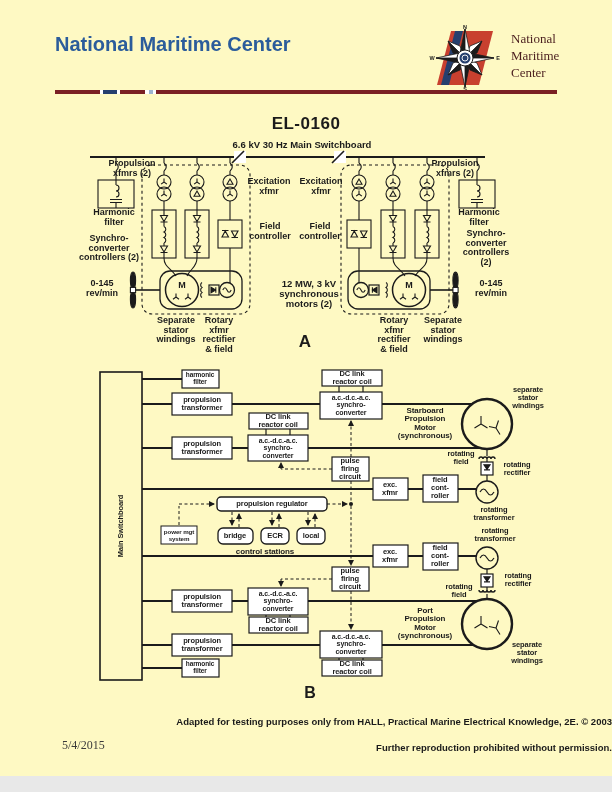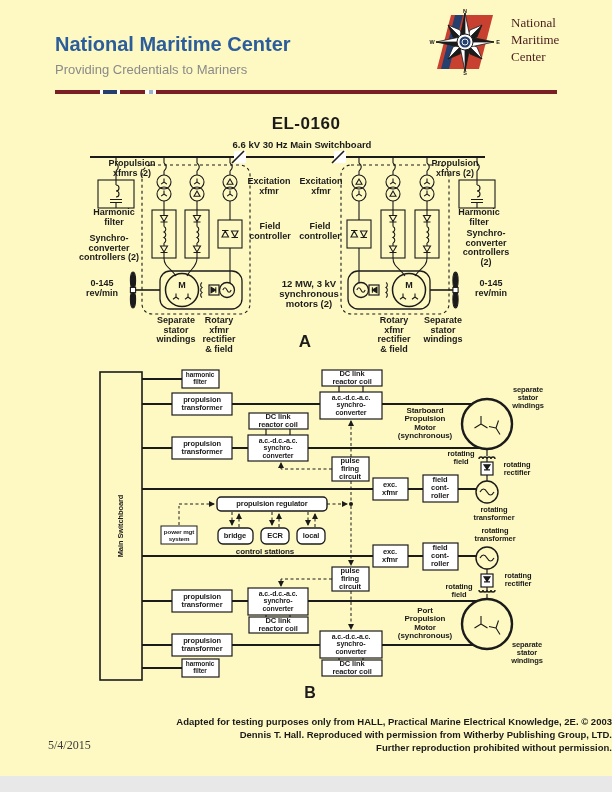--- a/index.html
+++ b/index.html
@@ -1,21 +1,21 @@
 <!DOCTYPE html>
 <html style="--brand_blue: #2b5c9b; --tagline_gray: #8a8a8a; --rule_maroon: #7a2024; --logo_maroon: #4a1e1e; --logo_red: #c8402f; --logo_navy: #253f6e; --ink: #1b1b1b;"><head>
 <meta charset="utf-8">
 <style>
   html,body{margin:0;padding:0;background:#e8e8e8}
   .page{position:relative;width:612px;height:776px;background:#fef9c3;margin:0 auto;
         font-family:"Liberation Sans","DejaVu Sans",sans-serif;color:var(--ink,#1b1b1b);overflow:hidden}
   
   .org{position:absolute;left:55px;top:33px;font-size:20px;font-weight:bold;color:var(--brand_blue,#2b5c9b)}
   .tagline{position:absolute;left:55px;top:62px;font-size:13px;color:var(--tagline_gray,#8a8a8a)}
-  .logo{position:absolute;left:425px;top:9px;width:160px;height:64px}
+  .logo{position:absolute;left:425px;top:25px;width:160px;height:64px}
   .logo-cap{position:absolute;left:86px;top:6px;font-family:"Liberation Serif","DejaVu Serif",serif;
             font-size:13px;line-height:1.3;color:var(--logo_maroon,#4a1e1e);white-space:pre-line}
   .rule{position:absolute;left:55px;top:90px;width:502px;height:4px;
         background:linear-gradient(90deg,var(--rule_maroon,#7a2024) 0 45px,#fff 45px 48px,
         var(--logo_navy,#253f6e) 48px 62px,#fff 62px 65px,var(--rule_maroon,#7a2024) 65px 90px,
         #fff 90px 94px,#9db4d0 94px 98px,#fff 98px 101px,var(--rule_maroon,#7a2024) 101px 100%)}
   
   .lbl{position:absolute;transform:translate(-50%,-50%);font-weight:bold;font-size:9px;line-height:1.07;
        text-align:center;white-space:pre-line;color:var(--ink,#1b1b1b)}
   .f95{font-size:9.5px}
@@ -27,30 +27,29 @@
   .diagA svg,.diagB svg{position:absolute;left:0;top:0}
   .b .lbl{font-size:7.5px;line-height:1.05;letter-spacing:-0.1px}
   .b .f65{font-size:6.5px}
   .b .f7{font-size:7px}
   .b .f8{font-size:8px}
   .b .f62{font-size:6.2px}
   .b .f16{font-size:16px;letter-spacing:0}
   .vert{transform:translate(-50%,-50%) rotate(-90deg);font-size:9.5px;letter-spacing:0.6px;white-space:nowrap}
   
   .foot{position:absolute;left:0;width:612px;text-align:right;font-weight:bold;font-size:9.5px}
-  .date{position:absolute;left:48px;top:738px;font-family:"Liberation Serif","DejaVu Serif",serif;
+  .date{position:absolute;left:62px;top:738px;font-family:"Liberation Serif","DejaVu Serif",serif;
         font-size:12px;color:#3a3a3a}
 </style>
 </head>
 <body>
 
 <div class="page">
 
   <div class="org">National Maritime Center</div>
-  <div class="tagline">Providing Credentials to Mariners</div>
 
   <div class="logo">
     <svg width="82" height="66" viewBox="0 0 82 66">
       <polygon points="26,6 68,6 54,60 12,60" fill="var(--logo_red,#c8402f)"></polygon>
       <polygon points="30,6 38,6 24,60 16,60" fill="var(--logo_navy,#253f6e)"></polygon>
       <g stroke="#1b1b1b" stroke-width="0.8">
         <polygon points="40,33 57,16 52,28" fill="#1b1b1b"></polygon>
           <polygon points="40,33 57,16 45,21" fill="#fff"></polygon>
         <polygon points="40,33 23,50 35,45" fill="#1b1b1b"></polygon>
           <polygon points="40,33 23,50 28,38" fill="#fff"></polygon>
@@ -436,17 +435,16 @@
     <div class="lbl" style="left:433px;top:36px">separate
 stator
 windings</div>
     <div class="lbl" style="left:432px;top:291px">separate
 stator
 windings</div>
     <div class="lbl f16" style="left:215px;top:331px">B</div>
   </section>
 
   <div class="foot" style="top:716px">Adapted for testing purposes only from HALL, Practical Marine Electrical Knowledge, 2E. © 2003</div>
-  <div class="foot" style="top:729px">Dennis T. Hall. Reproduced with permission from Witherby Publishing Group, LTD.</div>
   <div class="foot" style="top:742px">Further reproduction prohibited without permission.</div>
   <div class="date">5/4/2015</div>
 
 </div>
 
 </body></html>

